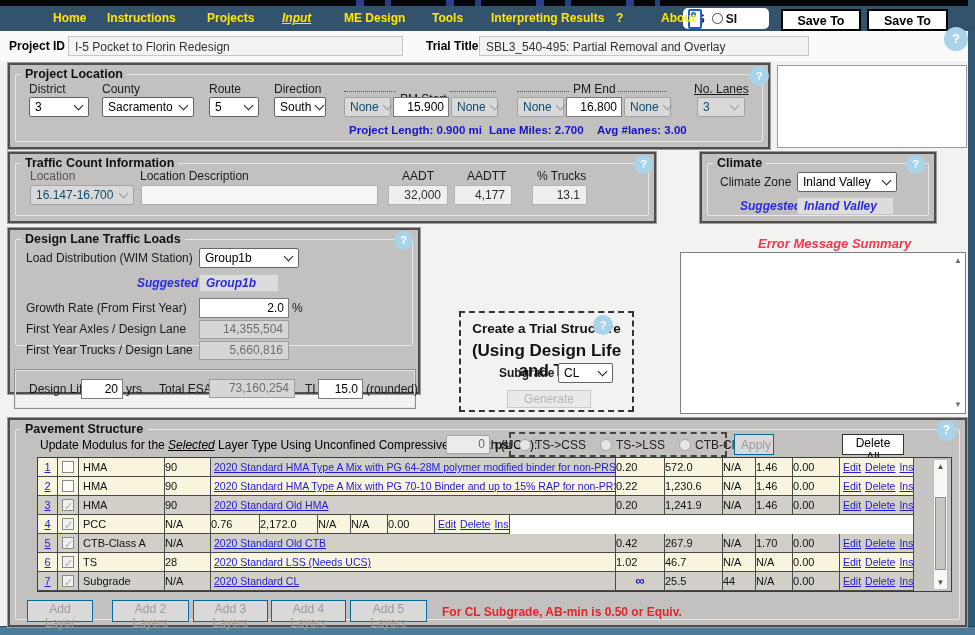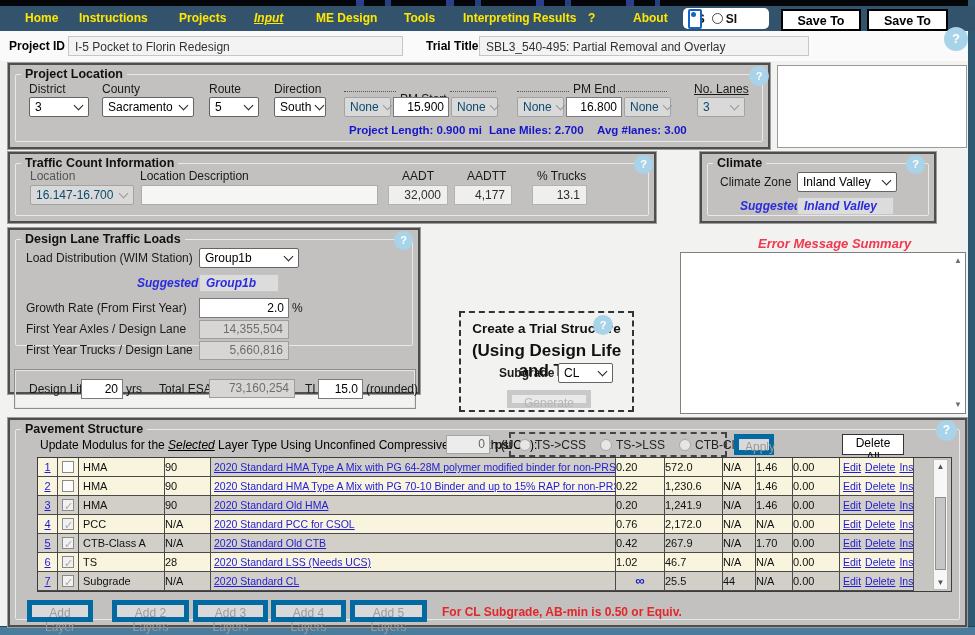--- a/index.html
+++ b/index.html
@@ -7,21 +7,21 @@
        font-family:"Liberation Sans",sans-serif;color:#111;}
   
   .top-strip{position:absolute;left:0;top:0;width:975px;height:6px;background:#05060a;}
   .top-strip::after{content:"";position:absolute;left:330px;top:0;width:330px;height:6px;
      background:repeating-linear-gradient(90deg,transparent 0 26px,#2b3f8e 26px 34px,transparent 34px 55px,#24407f 55px 61px,transparent 61px 90px);}
   .right-strip{position:absolute;right:0;top:0;width:7px;height:635px;background:#2f5973;}
   .bottom-strip{position:absolute;left:0;bottom:0;width:975px;height:8px;background:#4b7c9c;border-top:1px solid #1f4861;}
   
   .menubar{position:absolute;left:0;top:6px;width:975px;height:25px;background:#33536d;}
   .menu-item{position:absolute;top:0;height:25px;line-height:25px;color:#ffe800;font-weight:bold;
-     font-size:12px;cursor:pointer;white-space:nowrap;}
+     font-size:12px;cursor:pointer;white-space:nowrap;margin-left:28px;}
   .menu-item.active{font-style:italic;text-decoration:underline;}
   .units-box{position:absolute;left:683px;top:2px;width:76px;height:21px;background:#fff;border-radius:5px;
      display:flex;align-items:center;padding:0 5px;gap:3px;font-size:12px;font-weight:bold;}
   .radio{width:11px;height:11px;border-radius:50%;border:1px solid #4b4b4b;background:#fff;box-sizing:border-box;position:relative;flex:0 0 auto;}
   .radio.sel{border:2px solid #1464c0;}
   .radio.sel::after{content:"";position:absolute;left:1px;top:1px;width:5px;height:5px;border-radius:50%;background:#1464c0;}
   .btn-black{position:absolute;top:3px;height:22px;background:#fff;border:2px solid #000;font-weight:bold;
      font-size:12.5px;text-align:center;line-height:18px;box-sizing:border-box;cursor:pointer;font-family:inherit;}
   
   .header-row{position:absolute;left:0;top:31px;width:968px;height:30px;background:#fafafa;}
@@ -49,21 +49,21 @@
   .sug-lbl{position:absolute;color:#2a2ae0;font-style:italic;font-weight:bold;font-size:12px;white-space:nowrap;}
   .sug-box{position:absolute;background:#dcdcdc;border:1px solid #c4c4c4;color:#2a2ae0;font-style:italic;font-weight:bold;
       font-size:12px;padding:0 6px;height:18px;line-height:17px;box-sizing:border-box;}
   .dots{position:absolute;height:1px;border-bottom:1.5px dotted #555;}
   .help{position:absolute;border-radius:50%;background:#a9d3e9;color:#fff;font-weight:bold;text-align:center;z-index:5;}
   .blank-box{position:absolute;background:#fff;border:1px solid #9a9a9a;box-sizing:border-box;}
   
   .dash-box{position:absolute;border:2px dashed #333;background:#f2f2f1;box-sizing:border-box;}
   .ctitle{position:absolute;width:100%;text-align:center;font-weight:bold;font-size:13.5px;}
   .csub{position:absolute;width:100%;text-align:center;font-weight:bold;font-size:17px;}
-  .btn-dis{position:absolute;background:#d9d9d9;color:#9b9b9b;border:5px solid #0369a1;font-size:12px;
+  .btn-dis{position:absolute;background:#d9d9d9;color:#9b9b9b;border:1px solid #0369a1;font-size:12px;
       text-align:center;box-sizing:border-box;font-family:inherit;}
   .err-title{position:absolute;color:#f1384e;font-style:italic;font-weight:bold;font-size:13px;white-space:nowrap;}
   .err-box{position:absolute;background:#fff;border:1px solid #808080;box-sizing:border-box;}
   .sarrow{position:absolute;right:3px;font-size:8px;color:#6e6e6e;line-height:8px;}
   
   .ucs-label{position:absolute;font-size:12px;color:#000;white-space:nowrap;}
   .ucs-label .selword{font-style:italic;text-decoration:underline;}
   .ucs-in{position:absolute;background:#ececec;border:1px solid #a5a5a5;color:#666;font-size:12px;text-align:right;
       padding:0 4px;height:19px;line-height:17px;box-sizing:border-box;}
   .radio-box{position:absolute;border:2px dashed #444;display:flex;align-items:center;gap:14px;
@@ -350,21 +350,20 @@
             <a class="lk">Insert</a>
           </div>
         </div>
         <div class="trow">
           <div class="cell c-num bg-beige" style="width: 20px;"><a class="lk">4</a></div>
           <div class="cell c-chk bg-beige" style="width: 21px;">
             <span class="cb checked"></span>
           </div>
           <div class="cell c-type bg-beige" style="width: 86px;">PCC</div>
           <div class="cell c-r bg-beige" style="width: 46px;">N/A</div>
-          <div class="cell c-desc bg-beige" style="width: 405px;"><a class="lk">2020 Standard PCC for CSOL</a></div>
           <div class="cell c-r bg-beige" style="width: 49px;">0.76</div>
           <div class="cell c-r bg-beige" style="width: 58px;">2,172.0</div>
           <div class="cell c-r bg-beige" style="width: 33px;">N/A</div>
           <div class="cell c-r bg-beige" style="width: 37px;">N/A</div>
           <div class="cell c-r bg-beige" style="width: 47px;">0.00</div>
           <div class="cell c-act bg-beige" style="width: 75px;">
             <a class="lk">Edit</a>
             <a class="lk">Delete</a>
             <a class="lk">Insert</a>
           </div>

